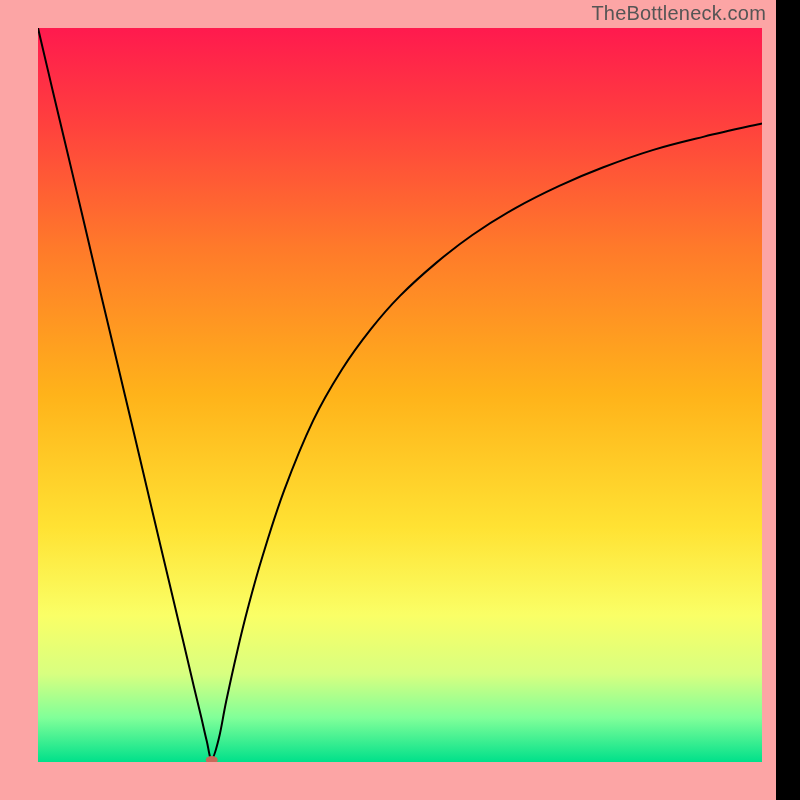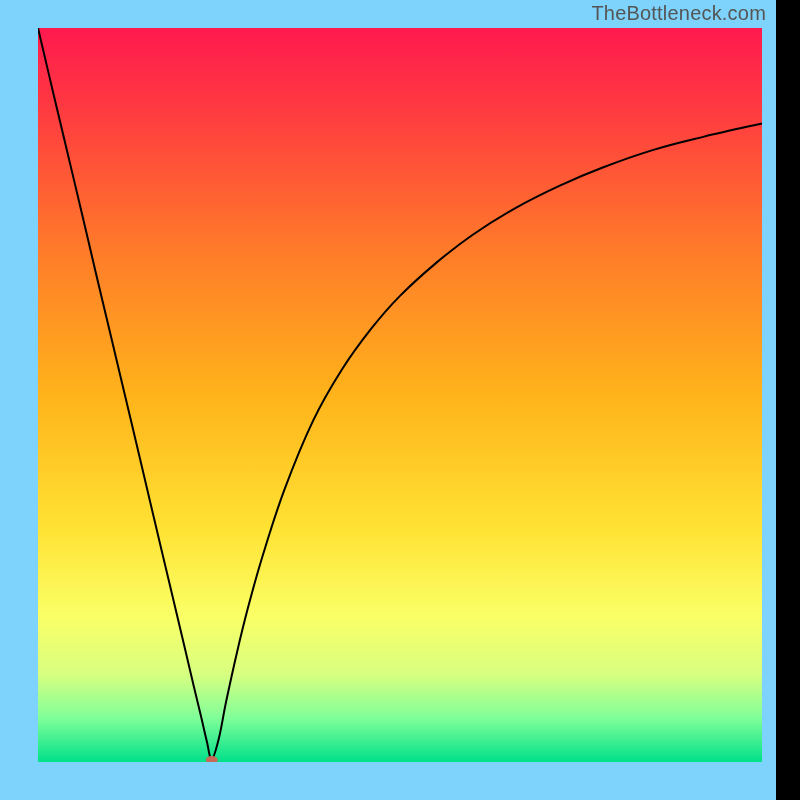--- a/index.html
+++ b/index.html
@@ -8,21 +8,21 @@
     width: 800px;
     height: 800px;
     overflow: hidden;
     background: #000;
     font-family: Arial, Helvetica, sans-serif;
   }
   .frame {
     position: relative;
     width: 776px;
     height: 800px;
-    background: #7dd3fc;
+    background: #fca5a5;
   }
   .watermark {
     position: absolute;
     top: 2px;
     right: 10px;
     color: #555;
     font-size: 20px;
     font-weight: 500;
     letter-spacing: 0.2px;
     z-index: 10;

